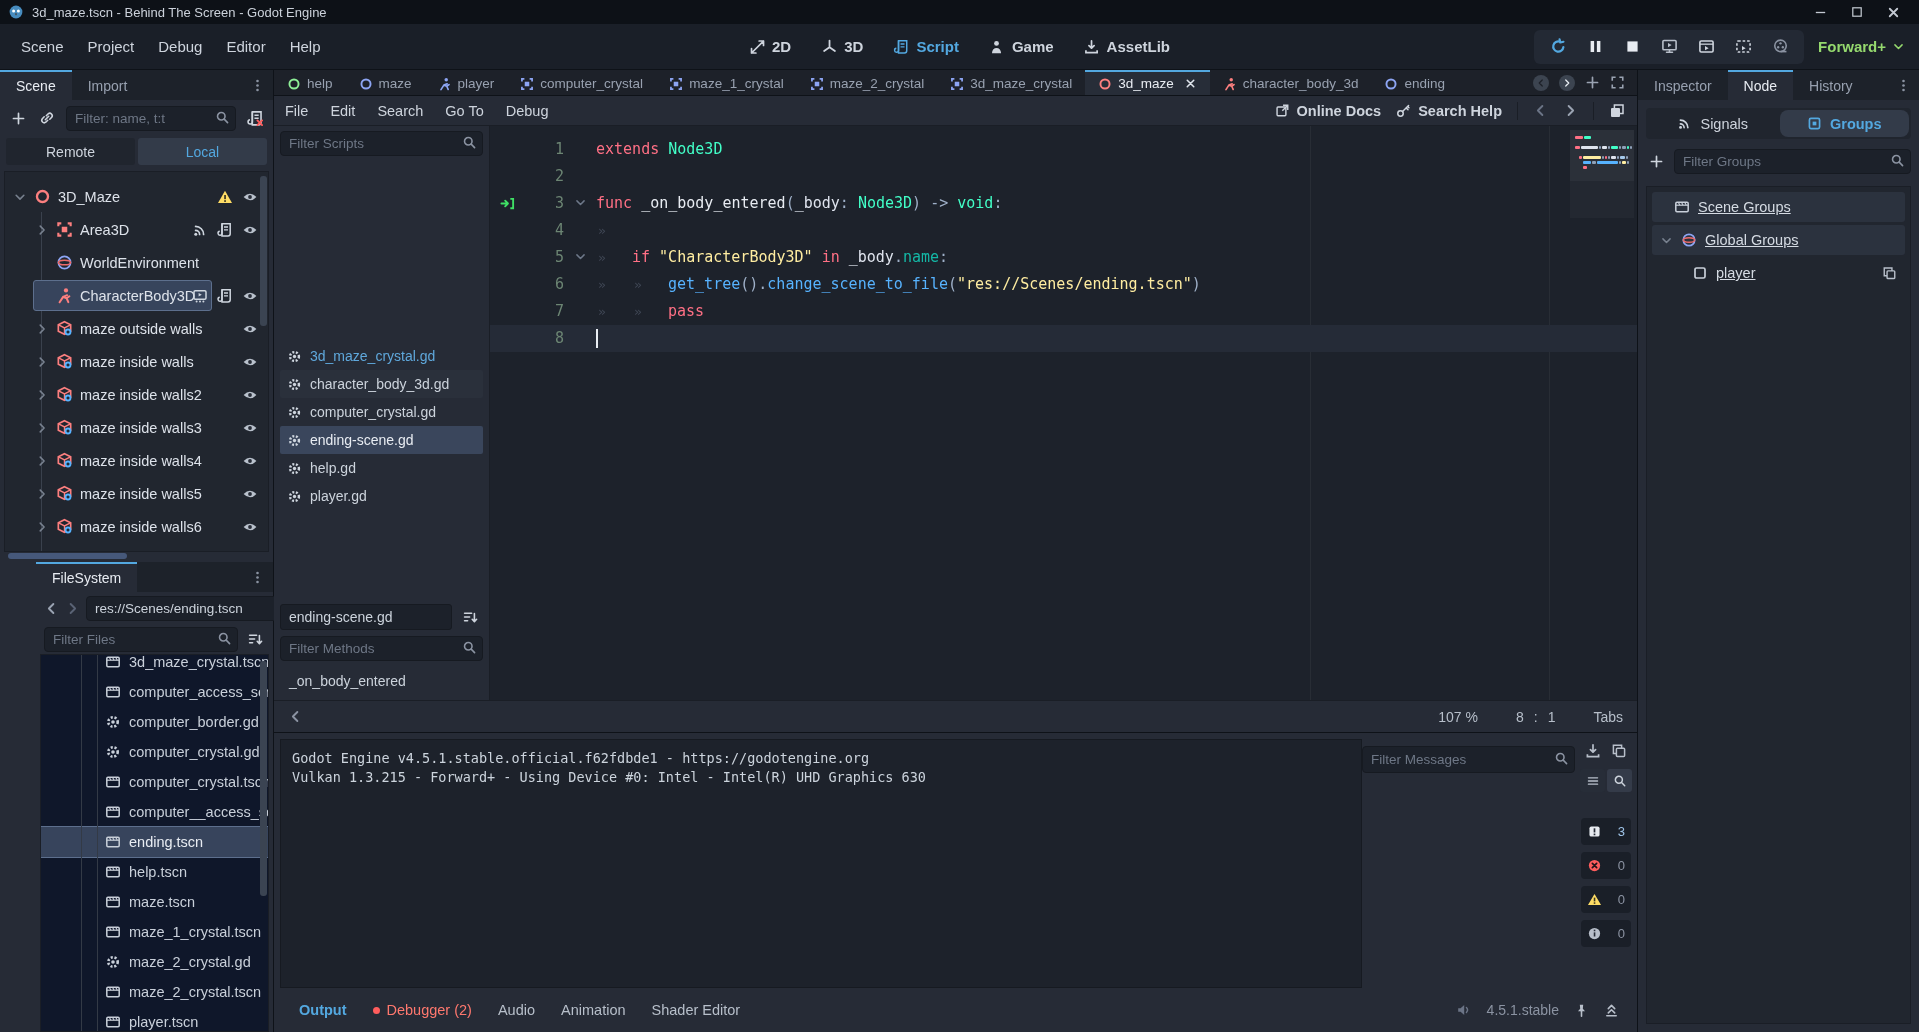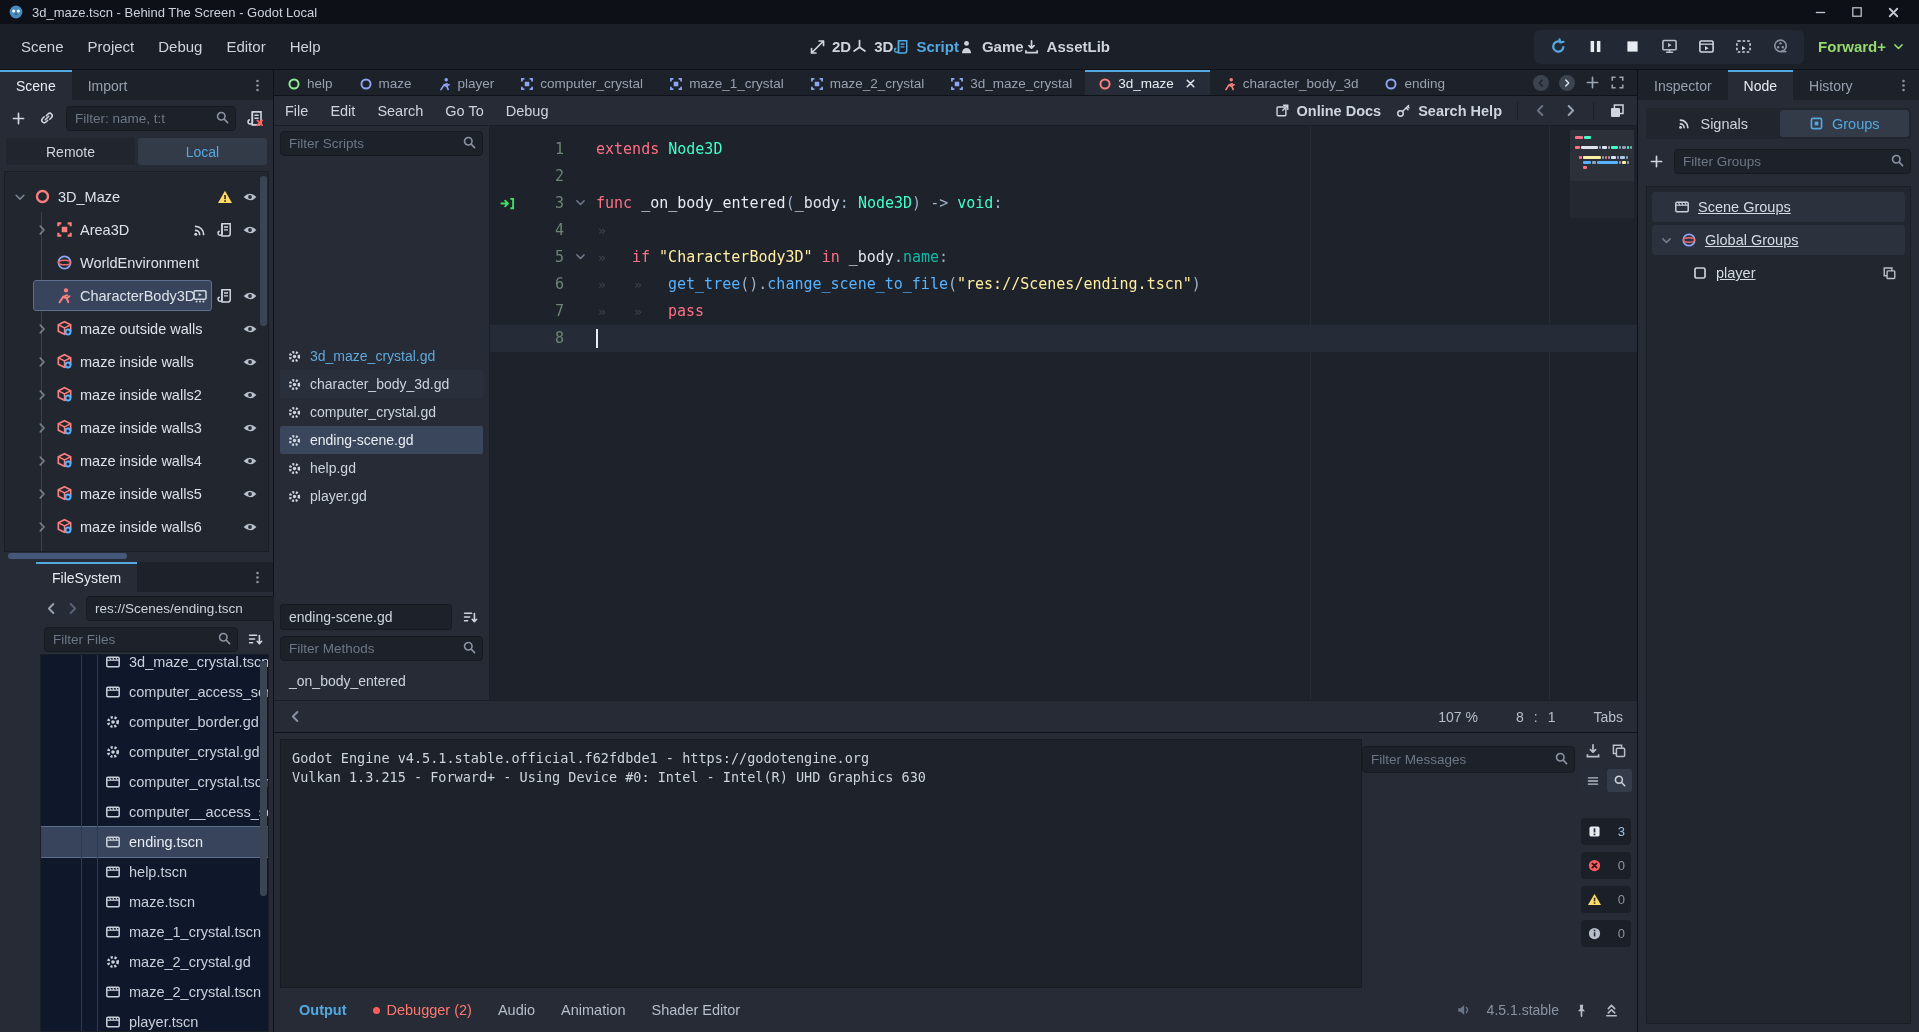--- a/index.html
+++ b/index.html
@@ -11,21 +11,21 @@
   .titlebar { height:24px; background:#0d1117; display:flex; align-items:center;
     gap:8px; padding:0 8px; font-size:13px; color:#ccd2db; }
   .win-controls { margin-left:auto; display:flex; gap:22px; padding-right:10px; color:#c3c9d2; }
 
   
   .toolbar { height:46px; background:#1a1f28; border-bottom:1px solid #0e1218;
     display:flex; align-items:center; position:relative; }
   .menus { display:flex; gap:2px; padding-left:10px; }
   .menu-item { padding:6px 11px; font-size:15px; color:#ced4dd; border-radius:4px; cursor:default; }
   .workspaces { position:absolute; left:50%; transform:translateX(-50%);
-    display:flex; align-items:center; }
+    display:flex; gap:30px; align-items:center; }
   .ws { display:flex; align-items:center; gap:7px; font-size:15px; font-weight:bold; color:#ced4dd; }
   .ws.active { color:#53a8e0; }
   .runwrap { margin-left:auto; display:flex; align-items:center; gap:14px; padding-right:14px; }
   .runbar { display:flex; align-items:center; gap:17px; background:#232934; border-radius:6px; padding:7px 14px; }
   .renderer { display:flex; align-items:center; gap:6px; color:#95d96e; font-size:15px; font-weight:bold; }
 
   .main { display:flex; height:962px; }
 
   
   .dock-tabs { height:30px; background:#1d222a; display:flex; align-items:stretch; flex:none; }
@@ -164,41 +164,41 @@
   .reddot { width:7px; height:7px; border-radius:4px; background:#ff5d5d; }
   .bp-tr { margin-left:auto; display:flex; align-items:center; gap:15px; color:#8b93a2; font-size:14px; padding-right:6px; }
 
   
   .right-dock { width:282px; flex:none; background:#262b36; border-left:1px solid #0e1218;
     display:flex; flex-direction:column; }
   .seg { display:flex; margin:8px 8px 0; height:31px; background:#20252e; border-radius:4px;
     padding:2px; gap:2px; flex:none; }
   .seg-btn { flex:1; display:flex; align-items:center; justify-content:center; gap:8px;
     font-size:14.5px; color:#ced4dd; border-radius:3px; }
-  .seg-btn.active { background:#333b49; color:#53a8e0; font-weight:normal; }
+  .seg-btn.active { background:#333b49; color:#53a8e0; font-weight:bold;border-radius:8px; }
   .groups-filter { display:flex; align-items:center; gap:8px; margin:9px 8px; height:27px; flex:none; }
   .groups-panel { flex:1; margin:2px 8px 8px; background:#21262f; border:1px solid #1a1e26; padding:5px; }
   .grp-row { height:30px; display:flex; align-items:center; gap:8px; padding:0 8px;
     font-size:14.5px; color:#d5dbe3; border-radius:3px; position:relative;text-decoration:underline; }
   .grp-row.section { background:#2b323e; margin-bottom:3px; }
   .grp-row .copy-end { margin-left:auto; }
 </style>
 </head>
 <body>
 
 <div class="titlebar">
   <span id="godot-logo">
       <svg class="ic" width="16" height="16" viewBox="0 0 16 16" style="color:#478cbf">
         <circle cx="8" cy="8" r="6.4" fill="#478cbf"></circle>
         <circle cx="5.6" cy="7" r="1.5" fill="#fff"></circle>
         <circle cx="10.4" cy="7" r="1.5" fill="#fff"></circle>
         <rect x="7.3" y="9.2" width="1.4" height="2" fill="#414042"></rect>
       </svg>
     </span>
-  <span>3d_maze.tscn - Behind The Screen - Godot Local</span>
+  <span>3d_maze.tscn - Behind The Screen - Godot Engine</span>
   <div class="win-controls">
     <span id="wc-min">
         <svg class="ic" width="15" height="15" viewBox="0 0 16 16" style="color:#c3c9d2">
           <path d="M3 8h10" stroke="currentColor" stroke-width="1.4"></path>
         </svg>
       </span>
     <span id="wc-max">
         <svg class="ic" width="14" height="14" viewBox="0 0 16 16" style="color:#c3c9d2">
           <rect x="3.2" y="3.2" width="9.6" height="9.6" fill="none" stroke="currentColor" stroke-width="1.4"></rect>
         </svg>

